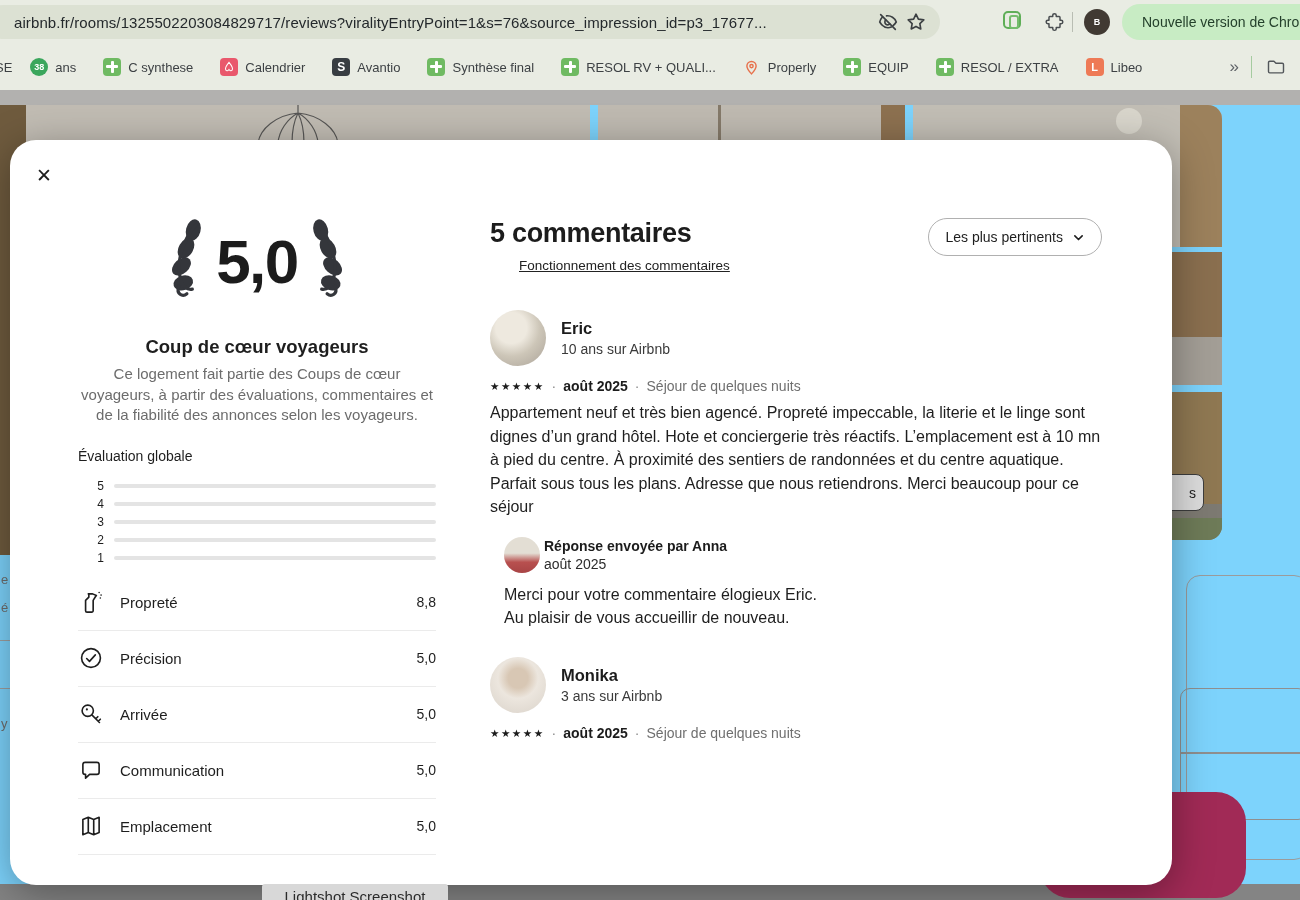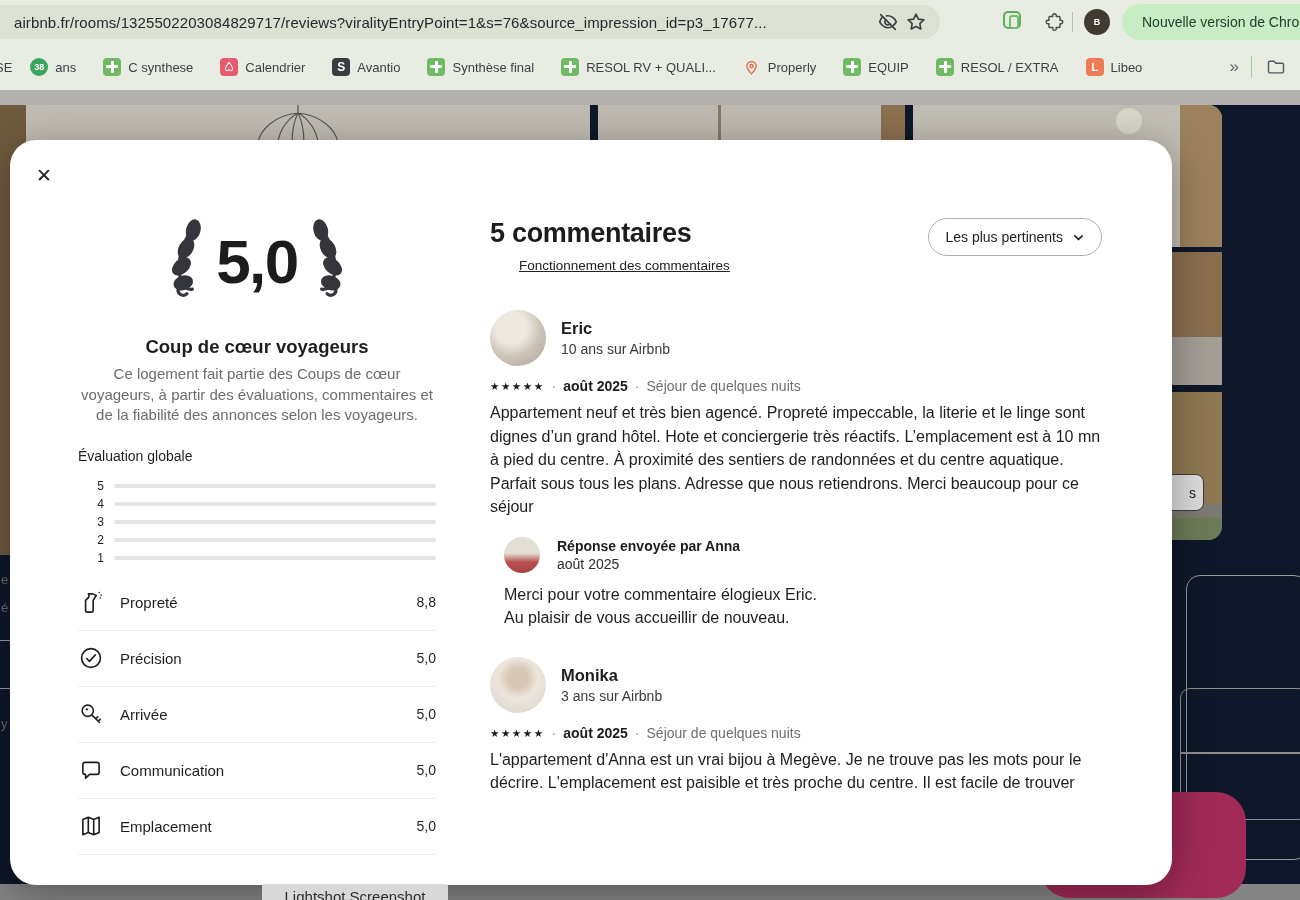--- a/index.html
+++ b/index.html
@@ -1,16 +1,16 @@
 <!DOCTYPE html>
 <html><head>
 <meta charset="utf-8">
 <style>
   html,body{margin:0;padding:0;background:#888;}
-  #app{position:relative;width:1300px;height:900px;overflow:hidden;font-family:"Liberation Sans",sans-serif;background:#0f172a;}
+  #app{position:relative;width:1300px;height:900px;overflow:hidden;font-family:"Liberation Sans",sans-serif;background:#7dd3fc;}
   .abs{position:absolute;}
   
   .topbar{position:absolute;left:0;top:0;width:1300px;height:44px;background:#e9ece3;}
   .urlbar{position:absolute;left:-14px;top:5px;width:954px;height:34px;background:#dce1d3;border-radius:17px;display:flex;align-items:center;padding:0 10px 0 28px;box-sizing:border-box;}
   .url{font-size:15px;color:#24292c;white-space:nowrap;overflow:hidden;flex:1;letter-spacing:.1px;}
   .tb-ic{display:flex;align-items:center;justify-content:center;width:28px;height:28px;}
   .tsep{position:absolute;left:1072px;top:12px;width:1px;height:20px;background:#b9bdb3;}
   .avatar-br{position:absolute;left:1084px;top:9px;width:26px;height:26px;border-radius:50%;background:#413a33;color:#fff;font-size:9px;display:flex;align-items:center;justify-content:center;font-weight:bold;}
   .update-pill{position:absolute;left:1122px;top:4px;height:36px;padding:0 20px;border-radius:18px;background:#c8ecc4;color:#24402b;font-size:14px;line-height:36px;white-space:nowrap;}
   .ext-green{position:absolute;left:1003px;top:11px;width:18px;height:18px;border:2px solid #5fae57;border-radius:5px;box-sizing:border-box;}
@@ -78,21 +78,21 @@
   .av-anna{background:linear-gradient(180deg,#e3ded4 0 45%,#b8504f 70%,#a84445 100%);}
   .rev-name{font-size:16.5px;font-weight:600;color:#1c1c1c;}
   .rev-ten{font-size:14px;color:#3a3a3a;margin-top:3px;}
   .rev-meta{margin-top:12px;display:flex;align-items:center;gap:7px;font-size:14px;}
   .stars{font-size:10.5px;letter-spacing:1.5px;color:#1c1c1c;}
   .dot{color:#8a8a8a;}
   .meta-date{font-weight:700;color:#1c1c1c;}
   .meta-stay{color:#6f6f6f;}
   .rev-text{margin-top:7px;font-size:16px;line-height:23.5px;color:#1e1e1e;}
   .response{margin-top:18px;margin-left:14px;}
-  .resp-head{display:flex;gap:17px;align-items:center;}
+  .resp-head{display:flex;gap:4px;align-items:center;}
   .avatar36{width:36px;height:36px;border-radius:50%;flex:none;}
   .resp-title{font-size:14px;font-weight:700;color:#1c1c1c;}
   .resp-date{font-size:14px;color:#2c2c2c;margin-top:2px;}
   .resp-text{margin-top:10px;font-size:16px;line-height:23.5px;color:#1e1e1e;}
   
   .tooltip{position:absolute;left:262px;top:884px;width:186px;height:16px;background:#d8d8d8;color:#2b2b2b;font-size:15px;text-align:center;line-height:19px;overflow:hidden;border-radius:3px 3px 0 0;padding-top:3px;}
 </style>
 </head>
 <body>
 
@@ -387,20 +387,19 @@
             <div class="rev-ten">3 ans sur Airbnb</div>
           </div>
         </div>
         <div class="rev-meta">
           <span class="stars">★★★★★</span>
           <span class="dot">·</span>
           <span class="meta-date">août 2025</span>
           <span class="dot">·</span>
           <span class="meta-stay">Séjour de quelques nuits</span>
         </div>
-        <div class="rev-text">L'appartement d'Anna est un vrai bijou à Megève. Je ne trouve pas les mots pour le décrire. L'emplacement est paisible et très proche du centre. Il est facile de trouver</div>
       </div>
     </div>
   </div>
 
   <div class="tooltip">Lightshot Screenshot</div>
 
 </div>
 
 </body></html>

